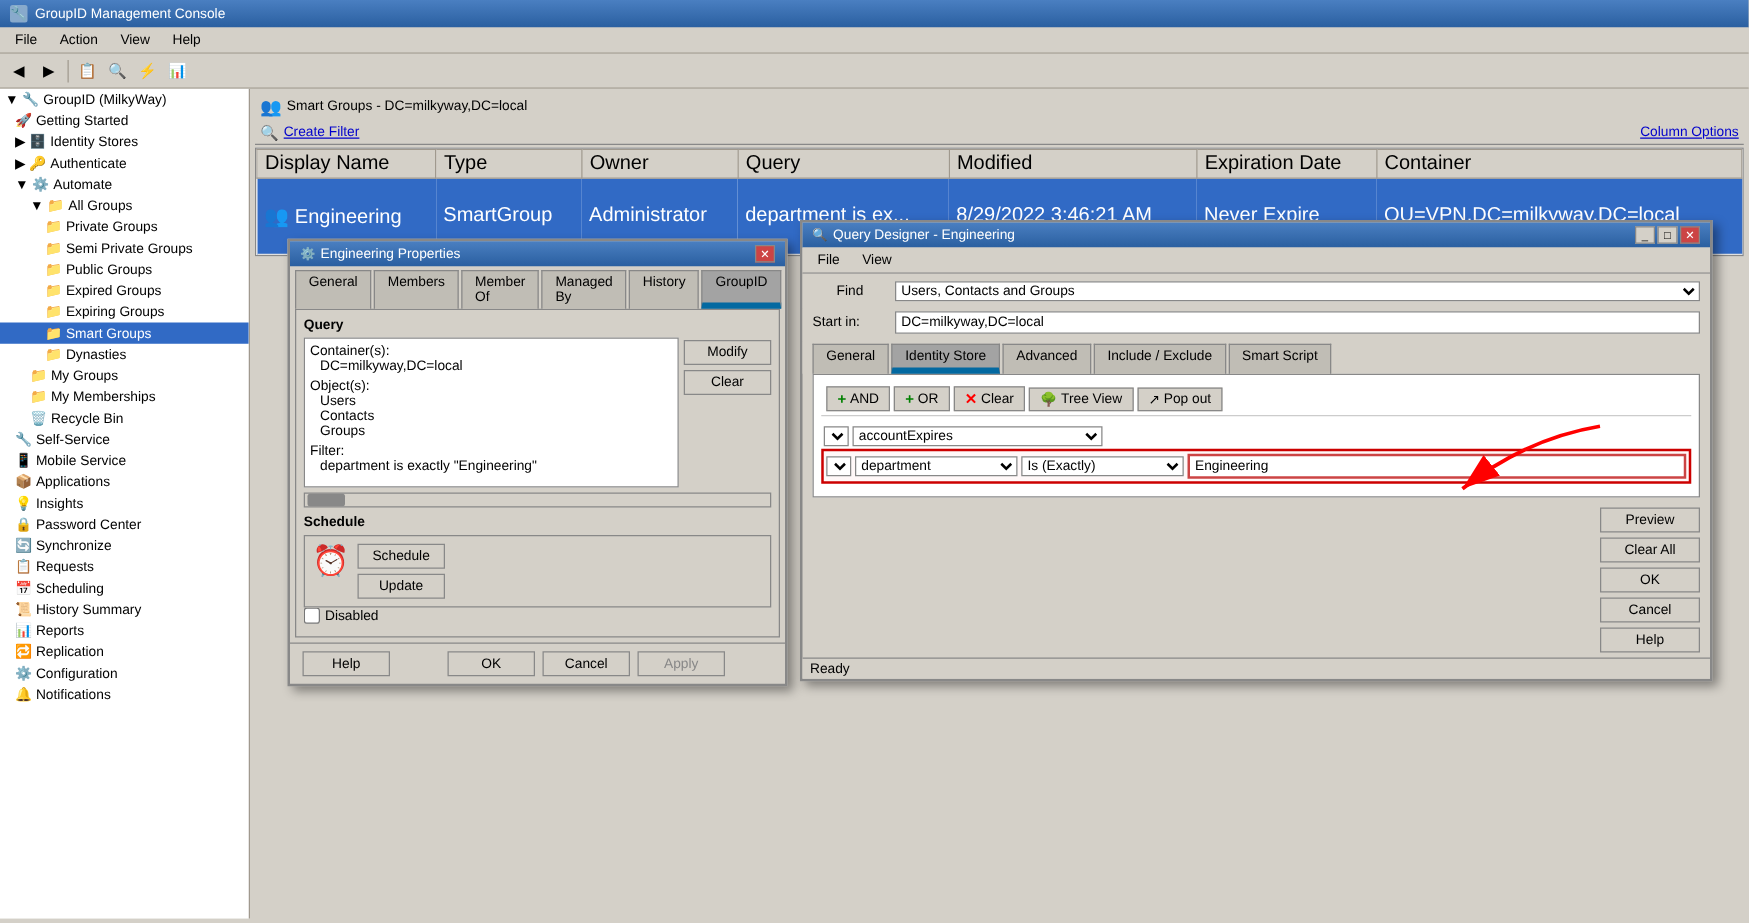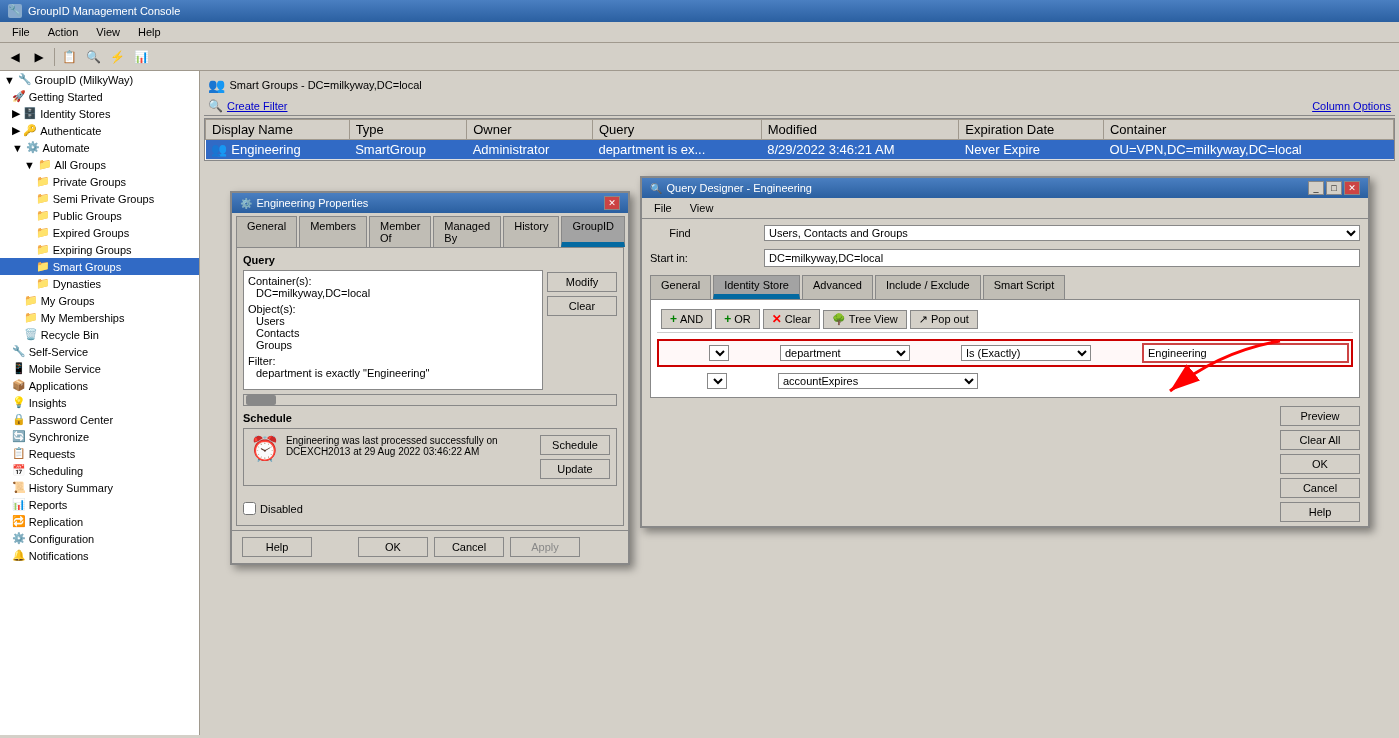--- a/index.html
+++ b/index.html
@@ -27,39 +27,39 @@
     .tree-item.selected { background: #316ac5; color: white; }
     .tree-indent-1 { padding-left: 12px; }
     .tree-indent-2 { padding-left: 24px; }
     .tree-indent-3 { padding-left: 36px; }
 
     
     .right-content { flex: 1; background: #d4d0c8; padding: 4px; overflow: hidden; position: relative; }
     .toolbar-link { color: #0000cc; text-decoration: underline; cursor: pointer; font-size: 11px; }
 
     
-    .data-table { width: 100%; border-collapse: collapse; font-size: 13px; }
+    .data-table { width: 100%; border-collapse: collapse; font-size: 16px; }
     .data-table th { background: #d4d0c8; border: 1px solid #a0998e; padding: 2px 6px; text-align: left; font-weight: normal; cursor: pointer; }
-    .data-table td { border-bottom: 1px solid #e0e0e0; padding: 2px 6px; }
+    .data-table td { border-bottom: 1px solid #e0e0e0; padding: 20px 6px; }
     .data-table tr.selected td { background: #316ac5; color: white; }
     .modal-dialog { position: absolute; background: #d4d0c8; border: 2px solid #888; box-shadow: 4px 4px 8px rgba(0,0,0,0.4); }
     .modal-title-bar { background: linear-gradient(to bottom, #4a7fc1, #2a5fa0); color: white; padding: 3px 8px; font-size: 11px; display: flex; align-items: center; justify-content: space-between; }
     .modal-title-buttons { display: flex; gap: 2px; }
     .modal-title-btn { width: 16px; height: 14px; background: #d4d0c8; border: 1px solid #888; font-size: 9px; cursor: pointer; display: flex; align-items: center; justify-content: center; }
     .modal-close-btn { background: #cc4444; color: white; }
 
     
     .tab-bar { display: flex; padding: 3px 4px 0; gap: 2px; }
     .tab { padding: 3px 10px; background: #c0bdb5; border: 1px solid #888; border-bottom: none; cursor: pointer; font-size: 11px; }
     .tab.active { background: #a3a3a3; border-bottom: 5px solid #0369a1; z-index: 1; position: relative; }
     .tab-content { background: #d4d0c8; border: 1px solid #888; margin: 0 4px 4px; padding: 8px; }
 
     
     .btn { padding: 3px 2px; background: #d4d0c8; border: 1px solid #888; cursor: pointer; font-size: 11px; min-width: 70px; }
-    select, input[type="text"] { font-size: 11px; border: 1px solid #888; background: white; margin-left: 48px; }
+    select, input[type="text"] { font-size: 11px; border: 1px solid #888; background: white; }
 
     
     .query-designer { position: absolute; background: #d4d0c8; border: 2px solid #888; box-shadow: 4px 4px 8px rgba(0,0,0,0.4); z-index: 20; }
     .qd-title-bar { background: linear-gradient(to bottom, #4a7fc1, #2a5fa0); color: white; padding: 3px 8px; font-size: 11px; display: flex; align-items: center; justify-content: space-between; }
 
     
     .qd-toolbar { display: flex; align-items: center; gap: 3px; padding: 3px 4px; border-bottom: 1px solid #888; }
     .qd-btn { padding: 2px 8px; background: #d4d0c8; border: 1px solid #888; cursor: pointer; font-size: 11px; display: flex; align-items: center; gap: 3px; }
     .btn-green { color: green; font-weight: bold; font-size: 12px; }
     .btn-red { color: red; font-weight: bold; font-size: 12px; }
@@ -310,27 +310,26 @@
           </div>
         </div>
 
         <div style="height: 12px; background: #d4d0c8; border: 1px solid #888; margin-bottom: 6px; display: flex; align-items: center;">
           <div style="width: 30px; height: 10px; background: #888; margin-left: 2px; border-radius: 2px;"></div>
         </div>
 
         <div class="section-label">Schedule</div>
         <div style="border: 1px solid #888; padding: 6px; background: #d4d0c8; display: flex; align-items: flex-start; gap: 6px;">
           <span style="font-size: 24px; color: #cc6600;">⏰</span>
-          <span style="flex: 1; font-size: 10px;">Engineering was last processed successfully on DCEXCH2013 at 29 Aug 2022 03:46:22 AM</span>
           <div style="display: flex; flex-direction: column; gap: 4px;">
             <button class="btn">Schedule</button>
             <button class="btn">Update</button>
           </div>
         </div>
-        <div class="checkbox-row" style="margin-top: 16px;">
+        <div class="checkbox-row" style="margin-top: 0;">
           <input type="checkbox" style="">
           <span>Disabled</span>
         </div>
       </div>
 
       <div style="display: flex; justify-content: flex-start; gap: 6px; padding: 6px 10px; border-top: 1px solid #888;">
         <button class="btn">Help</button>
         <button class="btn" style="margin-left: 40px;">OK</button>
         <button class="btn">Cancel</button>
         <button class="btn" style="color: #888;">Apply</button>
@@ -393,57 +392,60 @@
           <button class="qd-btn">
             <span>🌳</span>
             <span>Tree View</span>
           </button>
           <button class="qd-btn">
             <span>↗</span>
             <span>Pop out</span>
           </button>
         </div>
 
+        <div style="display: flex; align-items: center; gap: 3px; padding: 2px;">
+          <select style="width: 20px; font-size: 11px; border: 1px solid #888;">
+            <option>▼</option>
+          </select>
+          <select style="width: 200px; font-size: 11px; border: 1px solid #888;">
+            <option>accountExpires</option>
+          </select>
+        </div>
+
         <div style="display: flex; align-items: center; gap: 3px; margin-bottom: 4px; border: 2px solid #cc0000; padding: 2px; background: #fff8f8; position: relative;">
           <select style="width: 20px; font-size: 11px; border: 1px solid #888;">
             <option>▼</option>
           </select>
           <select style="width: 130px; font-size: 11px; border: 1px solid #888;">
             <option>department</option>
           </select>
           <select style="width: 130px; font-size: 11px; border: 1px solid #888;">
             <option>Is (Exactly)</option>
           </select>
           <input type="text" style="flex: 1 1 0%; font-size: 11px; border: 2px solid rgb(204, 68, 68); padding: 2px 4px; background: white;" value="Engineering">
         </div>
 
-        <div style="display: flex; align-items: center; gap: 3px; padding: 2px;">
-          <select style="width: 20px; font-size: 11px; border: 1px solid #888;">
-            <option>▼</option>
-          </select>
-          <select style="width: 200px; font-size: 11px; border: 1px solid #888;">
-            <option>accountExpires</option>
-          </select>
-        </div>
-
         <div style="position: absolute; right: -200px; top: 50px; pointer-events: none; z-index: 50;">
         </div>
       </div>
 
       <div style="display: flex; padding: 4px 8px; gap: 8px; align-items: flex-start;">
         <div style="flex: 1; min-height: 20px;"></div>
         <div style="display: flex; flex-direction: column; gap: 4px; border-radius: 22px;">
           <button class="btn" style="min-width: 80px;">Preview</button>
           <button class="btn" style="min-width: 80px;">Clear All</button>
           <button class="btn" style="min-width: 80px;">OK</button>
           <button class="btn" style="min-width: 80px;">Cancel</button>
           <button class="btn" style="min-width: 80px;">Help</button>
         </div>
       </div>
 
+      <div class="status-bar">
+        <span>Ready</span>
+      </div>
     </div>
 
     <svg style="position: absolute; top: 260px; left: 900px; width: 200px; height: 80px; pointer-events: none; z-index: 50;">
       <defs>
         <marker id="arrowhead" markerWidth="10" markerHeight="7" refX="10" refY="3.5" orient="auto">
           <polygon points="0 0, 10 3.5, 0 7" fill="red"></polygon>
         </marker>
       </defs>
       <path d="M 180 10 Q 120 20 70 60" stroke="red" stroke-width="3" fill="none" marker-end="url(#arrowhead)"></path>
     </svg>

